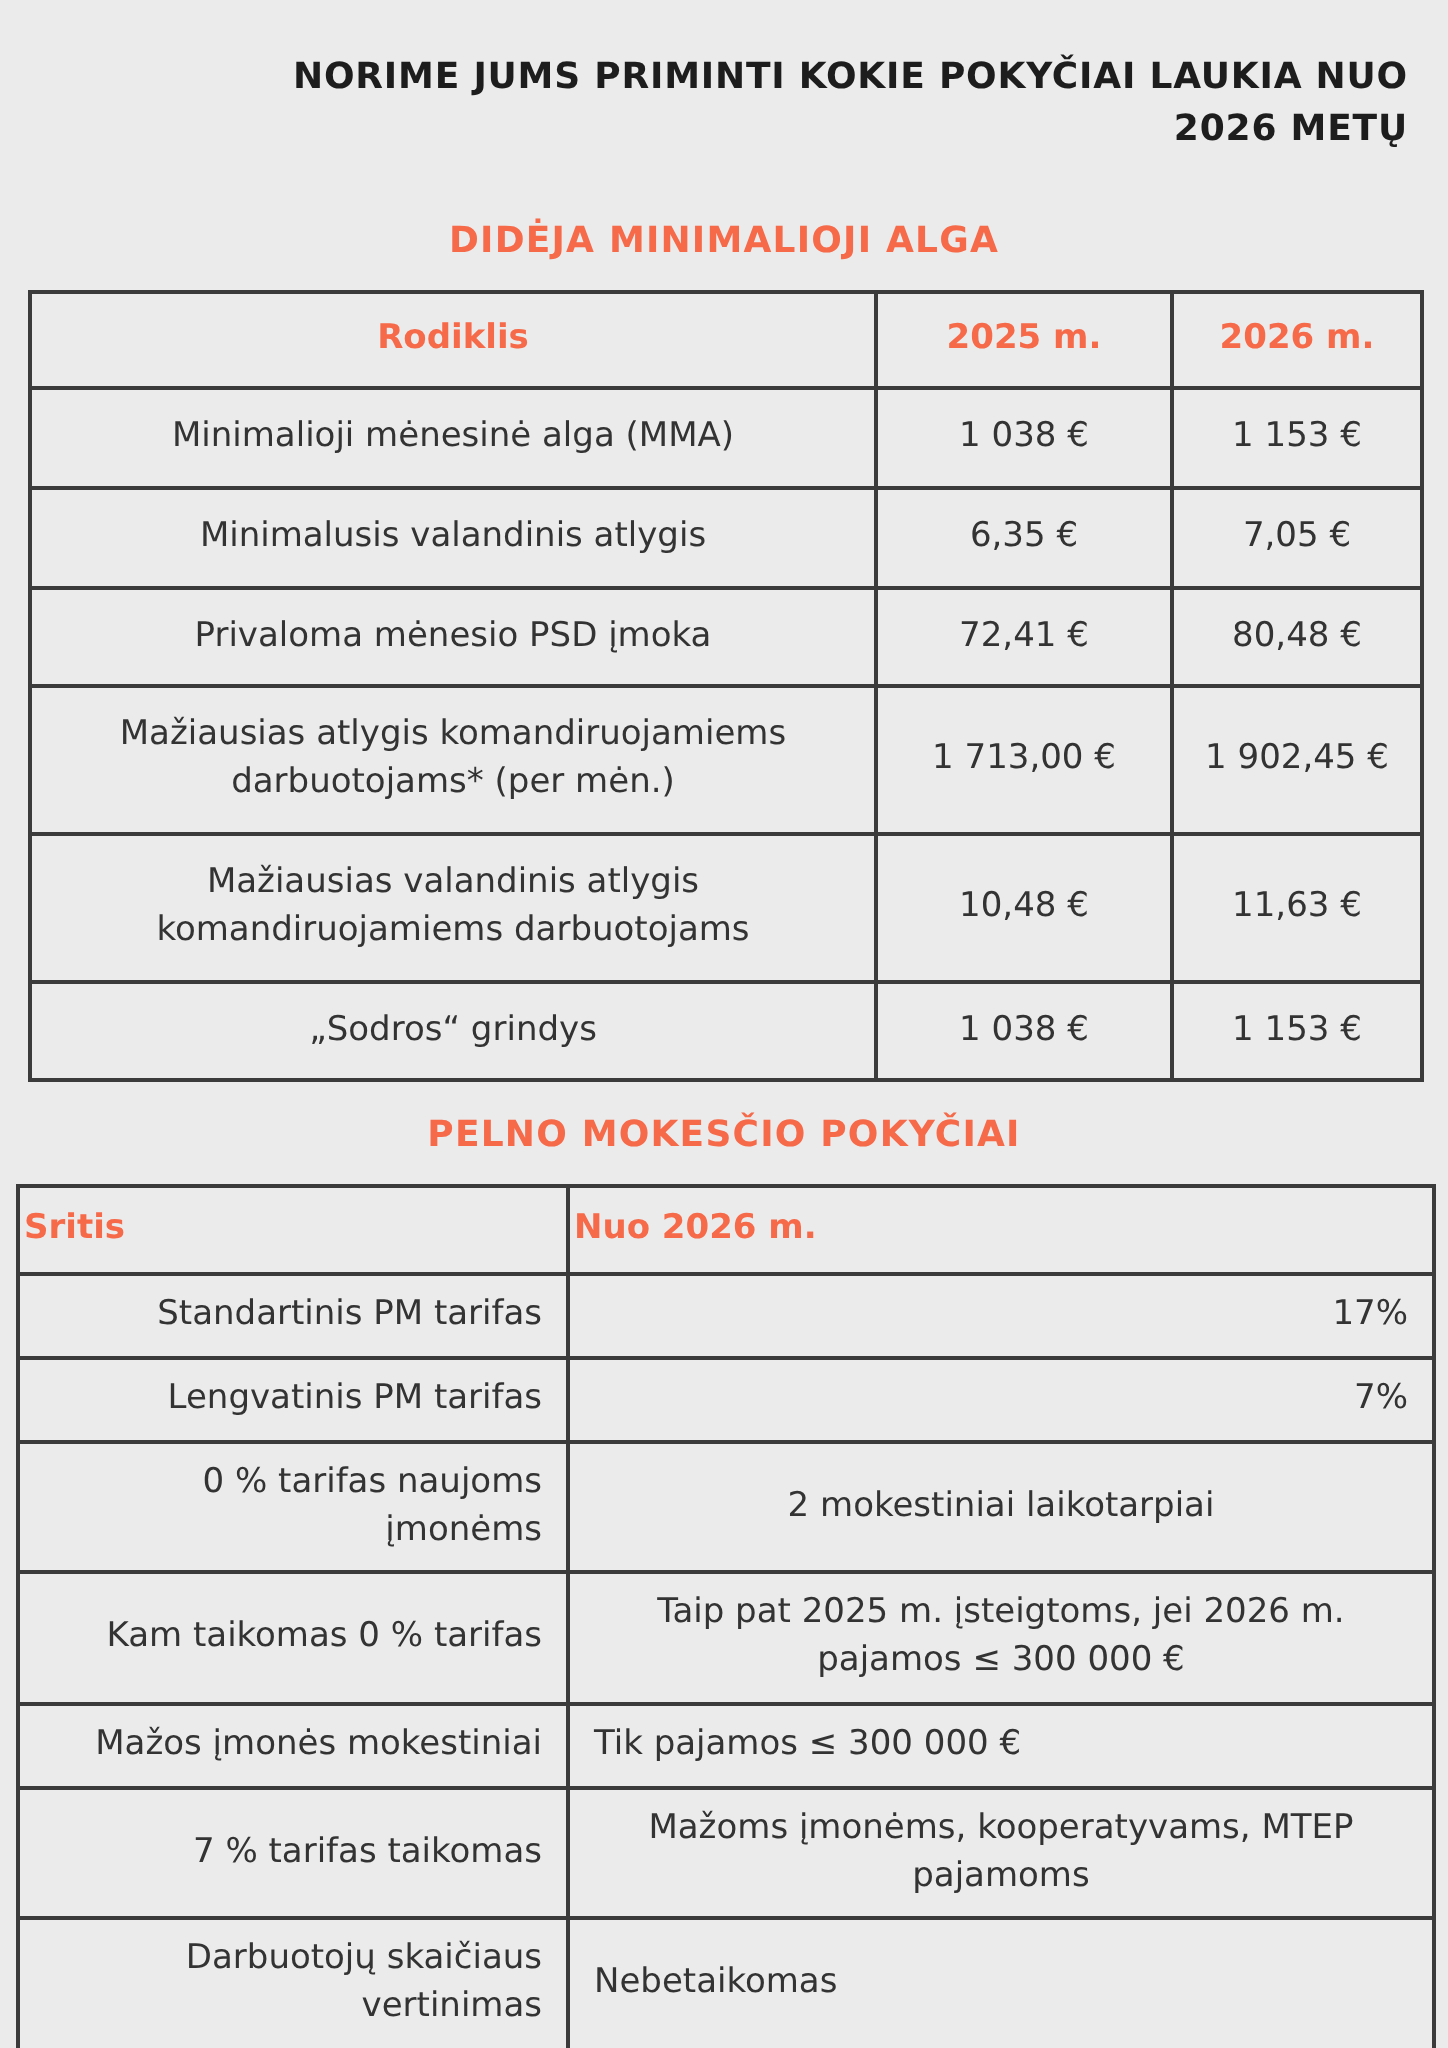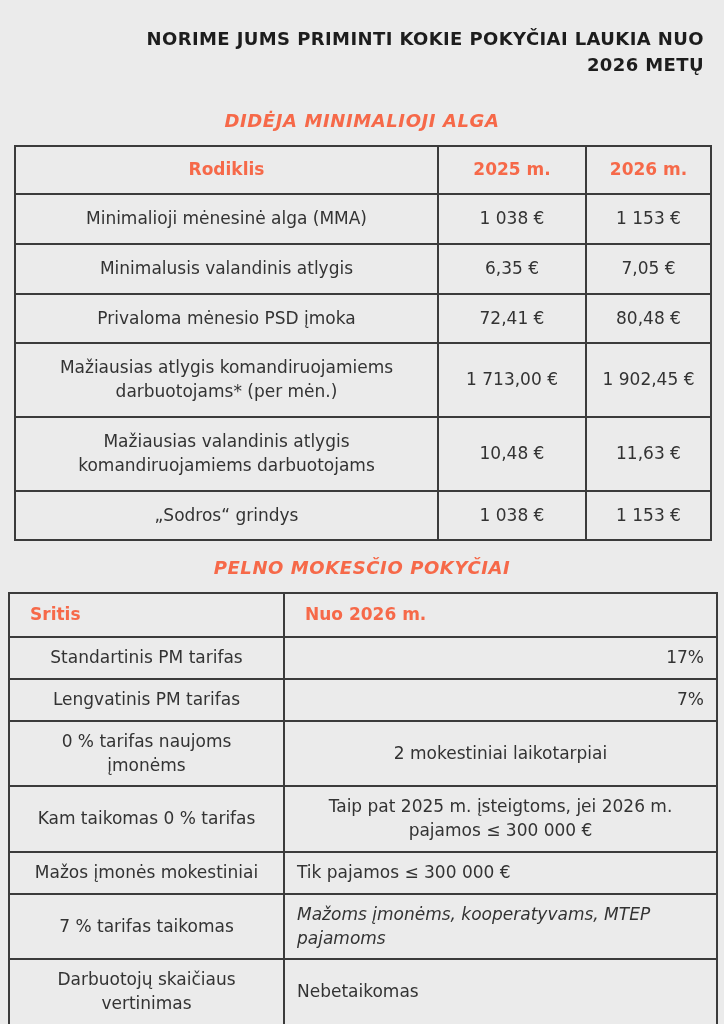--- a/index.html
+++ b/index.html
@@ -28,21 +28,20 @@
     font-weight:bold;
     color:var(--title);
   }
   h2.section-heading{
     margin:0 0 14px;
     text-align:center;
     font-size:18px;
     letter-spacing:.6px;
     font-weight:bold;
     color:var(--accent);
-    font-style:italic;
   }
   table{
     border-collapse:collapse;
     table-layout:fixed;
     background:var(--bg);
   }
   th,td{
     border:2px solid var(--border);
     font-size:17px;
     line-height:1.4;
@@ -56,22 +55,22 @@
   .t1 col.c1{width:423px;}
   .t1 col.c2{width:148px;}
   .t1 col.c3{width:125px;}
   .t1 th{text-align:center;padding:11px 8px;}
   .t1 td{padding:12px 12px;text-align:center;}
 
   
   .t2{width:708px;margin:0 8px;}
   .t2 col.c1{width:275px;}
   .t2 col.c2{width:433px;}
-  .t2 th{text-align:left;padding:9px 20px;}
-  .t2 td{padding:8px 12px;text-align:center;}
+  .t2 th{text-align:left;padding:9px 2px;}
+  .t2 td{padding:8px 12px;text-align:right;}
 </style>
 </head>
 <body>
 
 <main class="poster">
 
   <h1 class="page-title">
     <span>NORIME JUMS PRIMINTI KOKIE POKYČIAI LAUKIA NUO</span><br>
     <span>2026 METŲ</span>
   </h1>
@@ -154,21 +153,21 @@
         <tr>
           <td>Kam taikomas 0 % tarifas</td>
           <td style="text-align: center;">Taip pat 2025 m. įsteigtoms, jei 2026 m. pajamos ≤ 300 000 €</td>
         </tr>
         <tr>
           <td>Mažos įmonės mokestiniai</td>
           <td style="text-align: left; margin-top: 20px;">Tik pajamos ≤ 300 000 €</td>
         </tr>
         <tr>
           <td>7 % tarifas taikomas</td>
-          <td style="text-align: left; font-style: italic;">Mažoms įmonėms, kooperatyvams, MTEP pajamoms</td>
+          <td style="text-align: center;">Mažoms įmonėms, kooperatyvams, MTEP pajamoms</td>
         </tr>
         <tr>
           <td>Darbuotojų skaičiaus vertinimas</td>
           <td style="text-align: left;">Nebetaikomas</td>
         </tr>
       </tbody>
   </table>
 
 </main>
 

